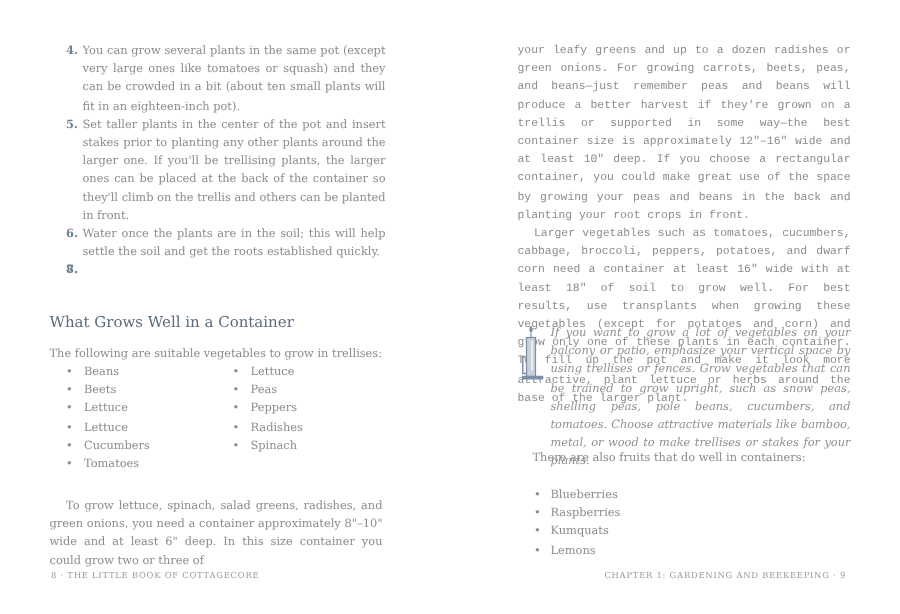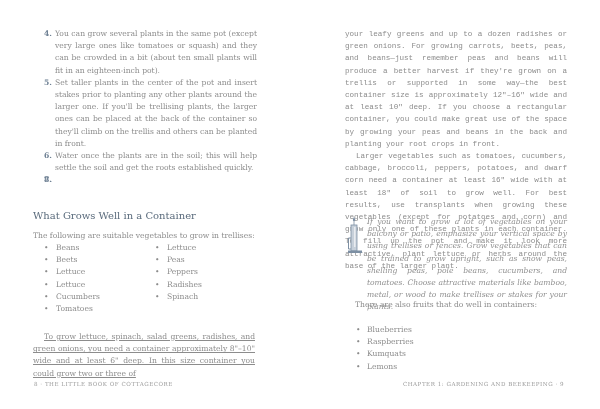--- a/index.html
+++ b/index.html
@@ -14,21 +14,21 @@
   ol.steps { position:absolute; left:33px; top:28px; width:224px; margin:0; padding:0; list-style:none; }
   ol.steps li { position:relative; padding-left:22px; text-align:justify; }
   ol.steps li .num { position:absolute; left:11px; top:0; color:#6f8194; font-weight:bold; }
   .heading { position:absolute; left:33px; top:210px; font-size:10px; font-weight:normal; color:#5a6b7c; font-family:"DejaVu Serif", serif; }
   .intro { position:absolute; left:33px; top:230px; width:230px; }
   .veg { position:absolute; top:242px; margin:0; padding:0; list-style:none; }
   .veg li { padding-left:22px; position:relative; height:12.2px; }
   .veg li .b { position:absolute; left:10px; color:#8c8c8c; }
   .veg.c1 { left:34px; }
   .veg.c2 { left:145px; }
-  .para-bottom { position:absolute; left:33px; top:331px; width:222px; text-align:justify; text-indent:11px;text-decoration:underline; }
+  .para-bottom { position:absolute; left:33px; top:331px; width:222px; text-align:justify; text-indent:11px; }
   .footer { position:absolute; font-size:5.6px; letter-spacing:0.5px; color:#9a9a9a; text-transform:uppercase; }
   .footer.l { left:34px; top:381px; }
   .footer.r { right:36px; top:381px; }
   .right-para { position:absolute; left:345px; top:28px; width:222px; text-align:justify;font-family:Liberation Mono, monospace; }
   .right-para .ind { text-indent:11px; }
   .tip { position:absolute; left:367px; top:216px; width:200px; font-style:italic; text-align:justify; color:#909090; }
   .tip-icon { position:absolute; left:347px; top:216px; width:16px; height:38px; }
   .fruit-intro { position:absolute; left:355px; top:299px; }
   .fruits { position:absolute; left:356px; top:324px; margin:0; padding:0; list-style:none; }
   .fruits li { position:relative; padding-left:11px; height:12.2px; }

